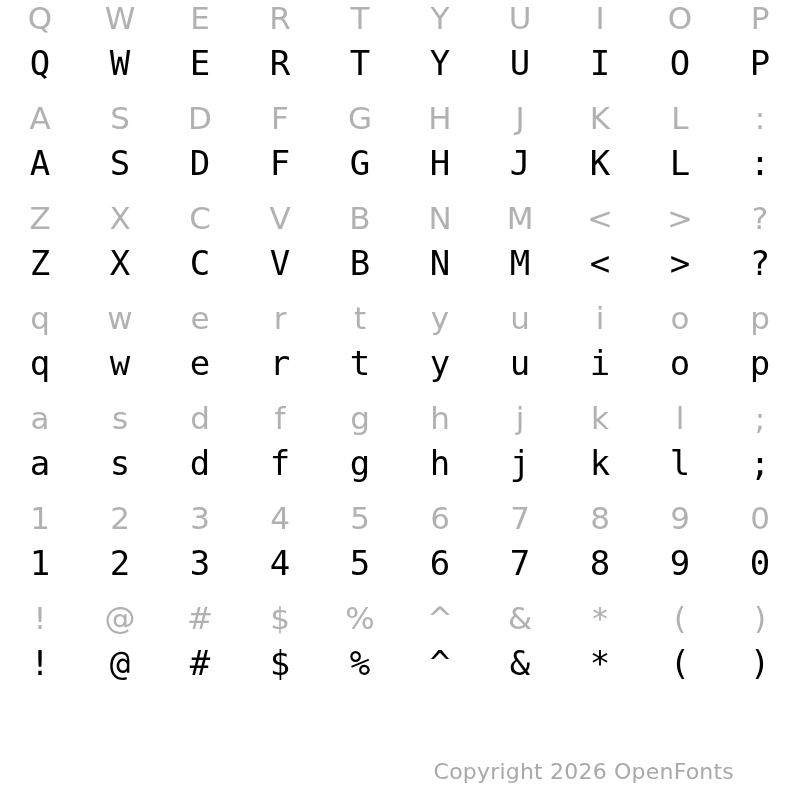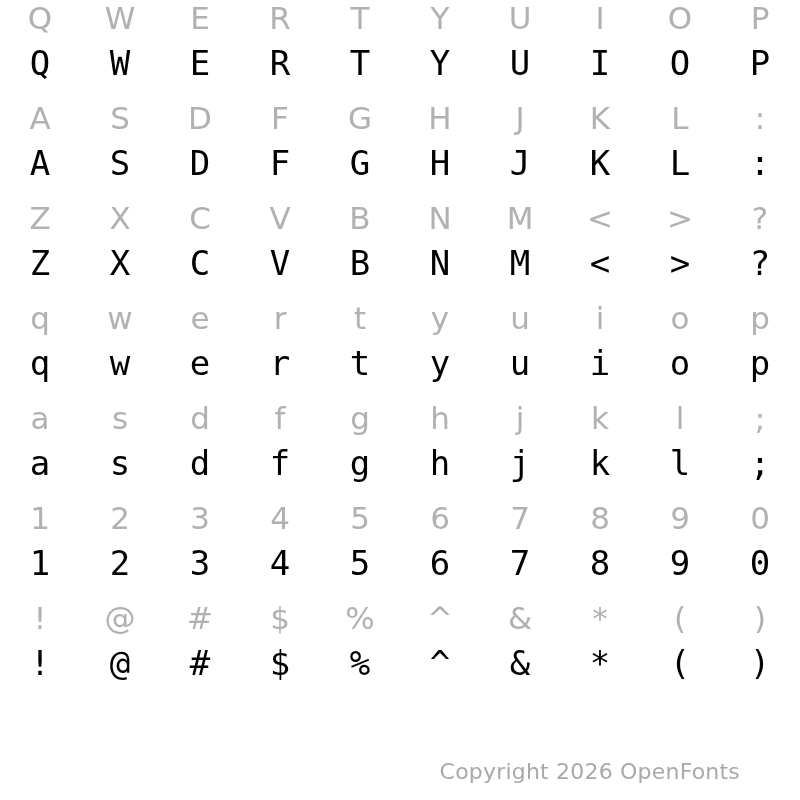--- a/index.html
+++ b/index.html
@@ -41,21 +41,21 @@
     width: 80px;
     display: flex;
     align-items: center;
     justify-content: center;
     white-space: pre;
     line-height: 1;
   }
   #watermark {
     position: absolute;
     top: 759px;
-    right: 60px;
+    right: 66px;
     font-family: "DejaVu Sans", "Liberation Sans", sans-serif;
     font-size: 22px;
     letter-spacing: 0.2px;
     white-space: nowrap;
   }
 </style>
 </head>
 <body style="background: rgb(255, 255, 255);">
 
 <div id="specimen">

